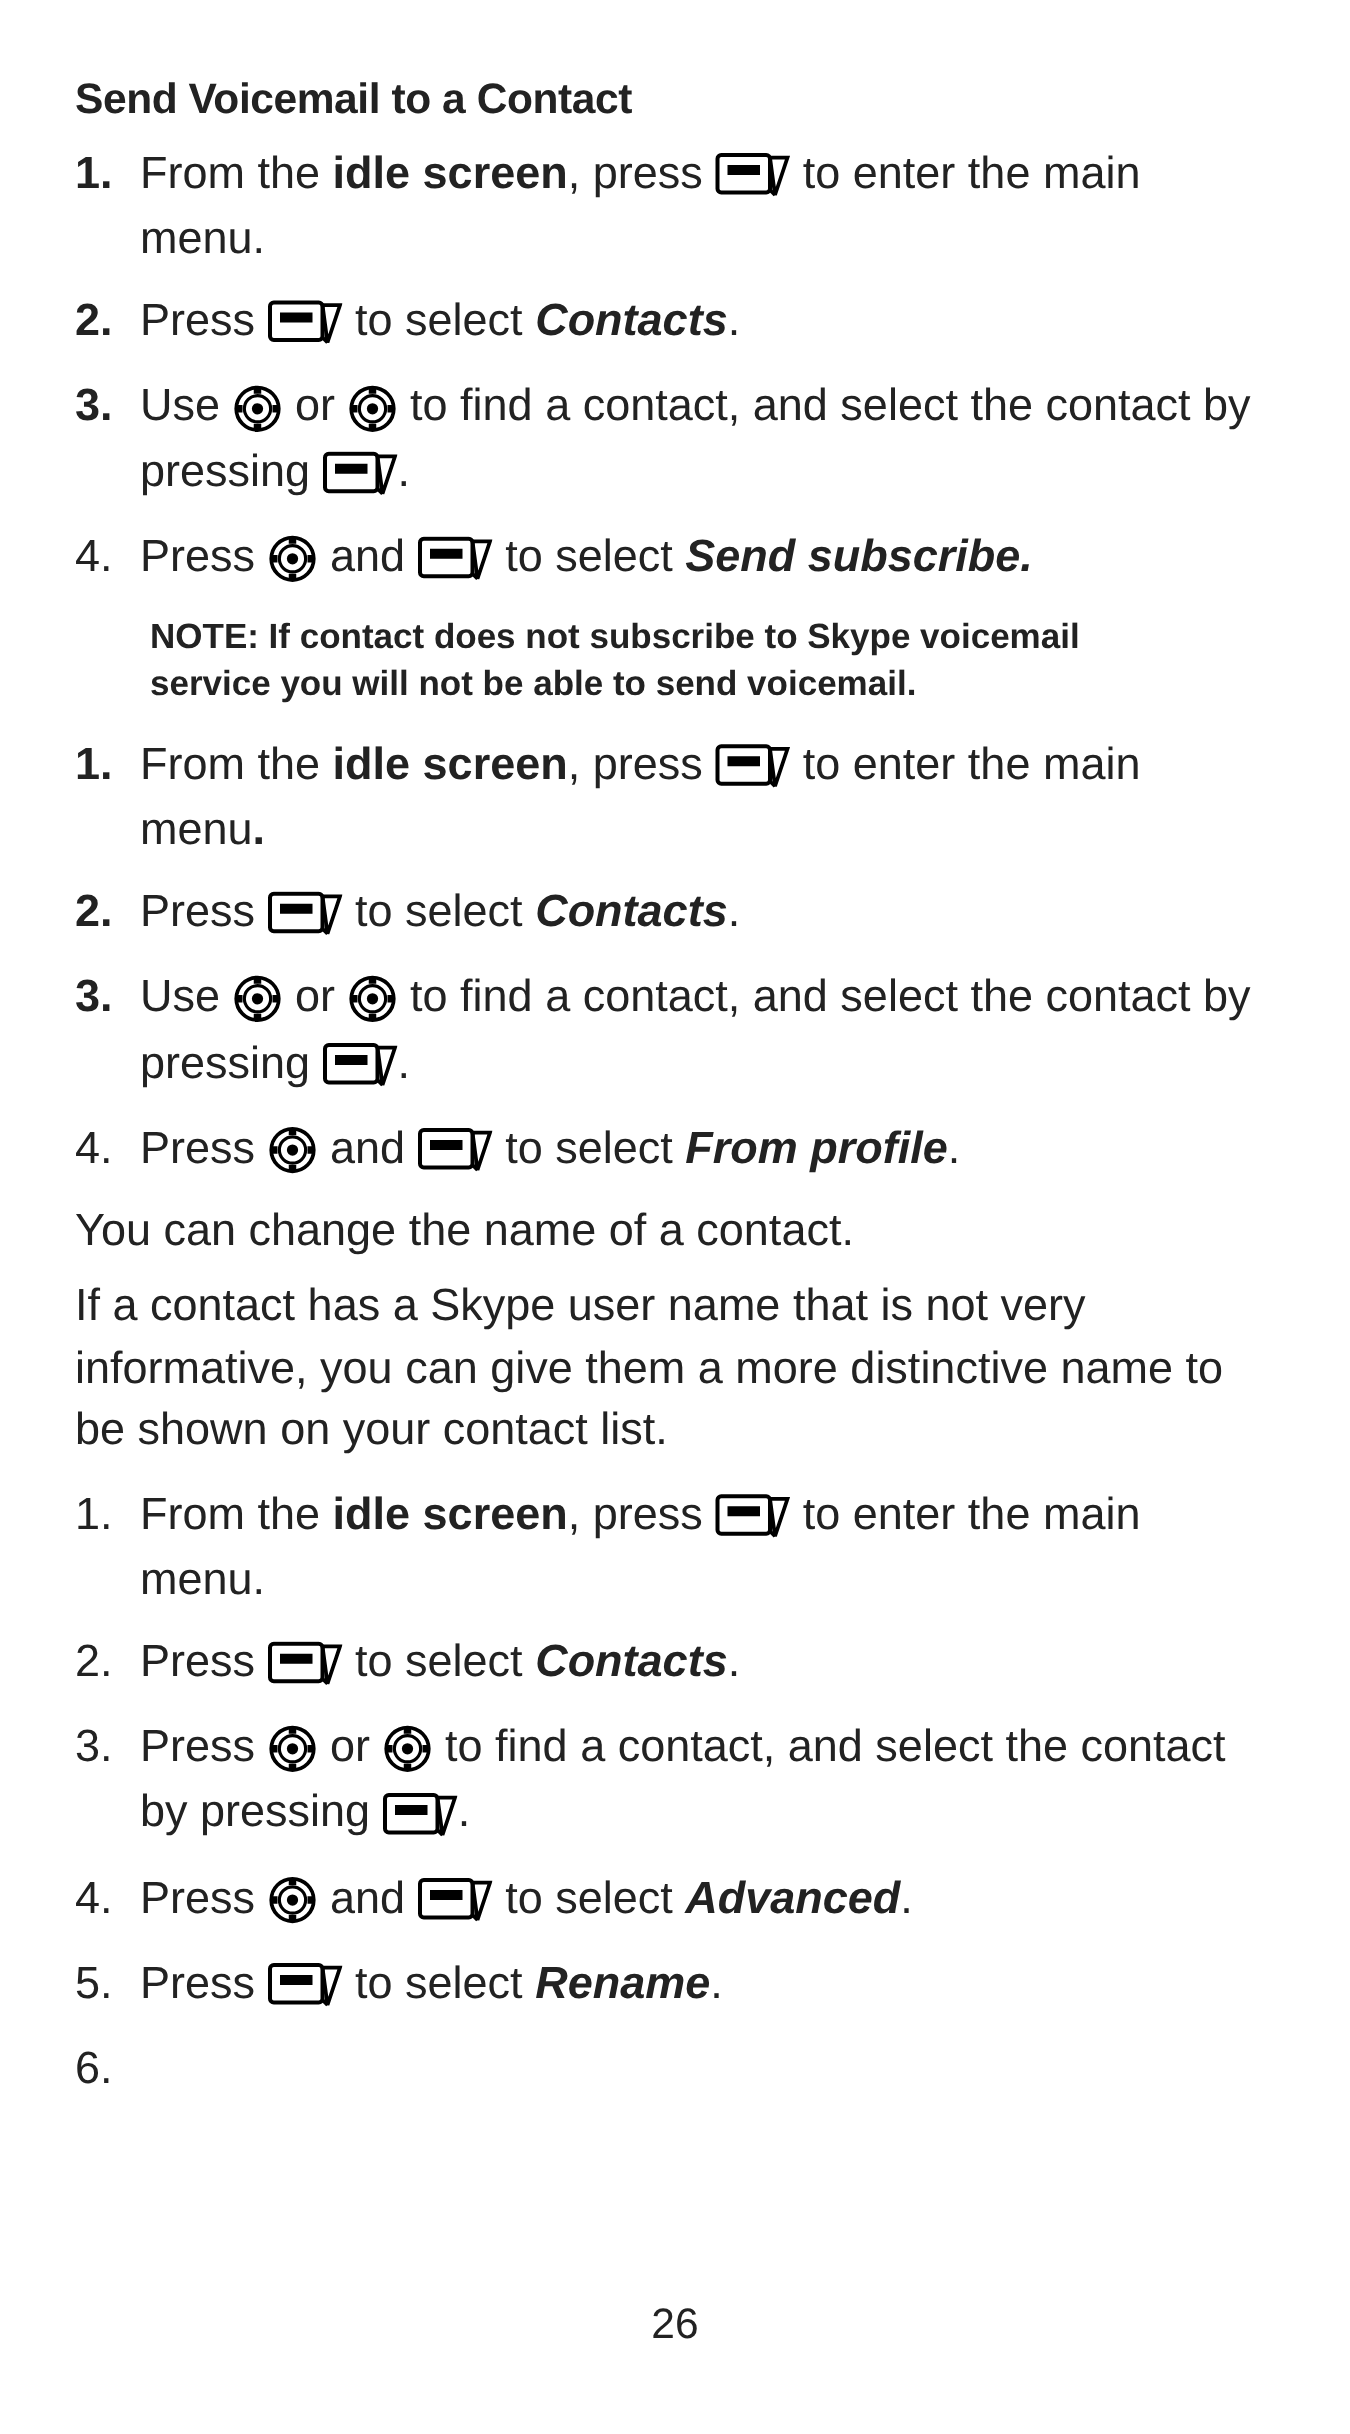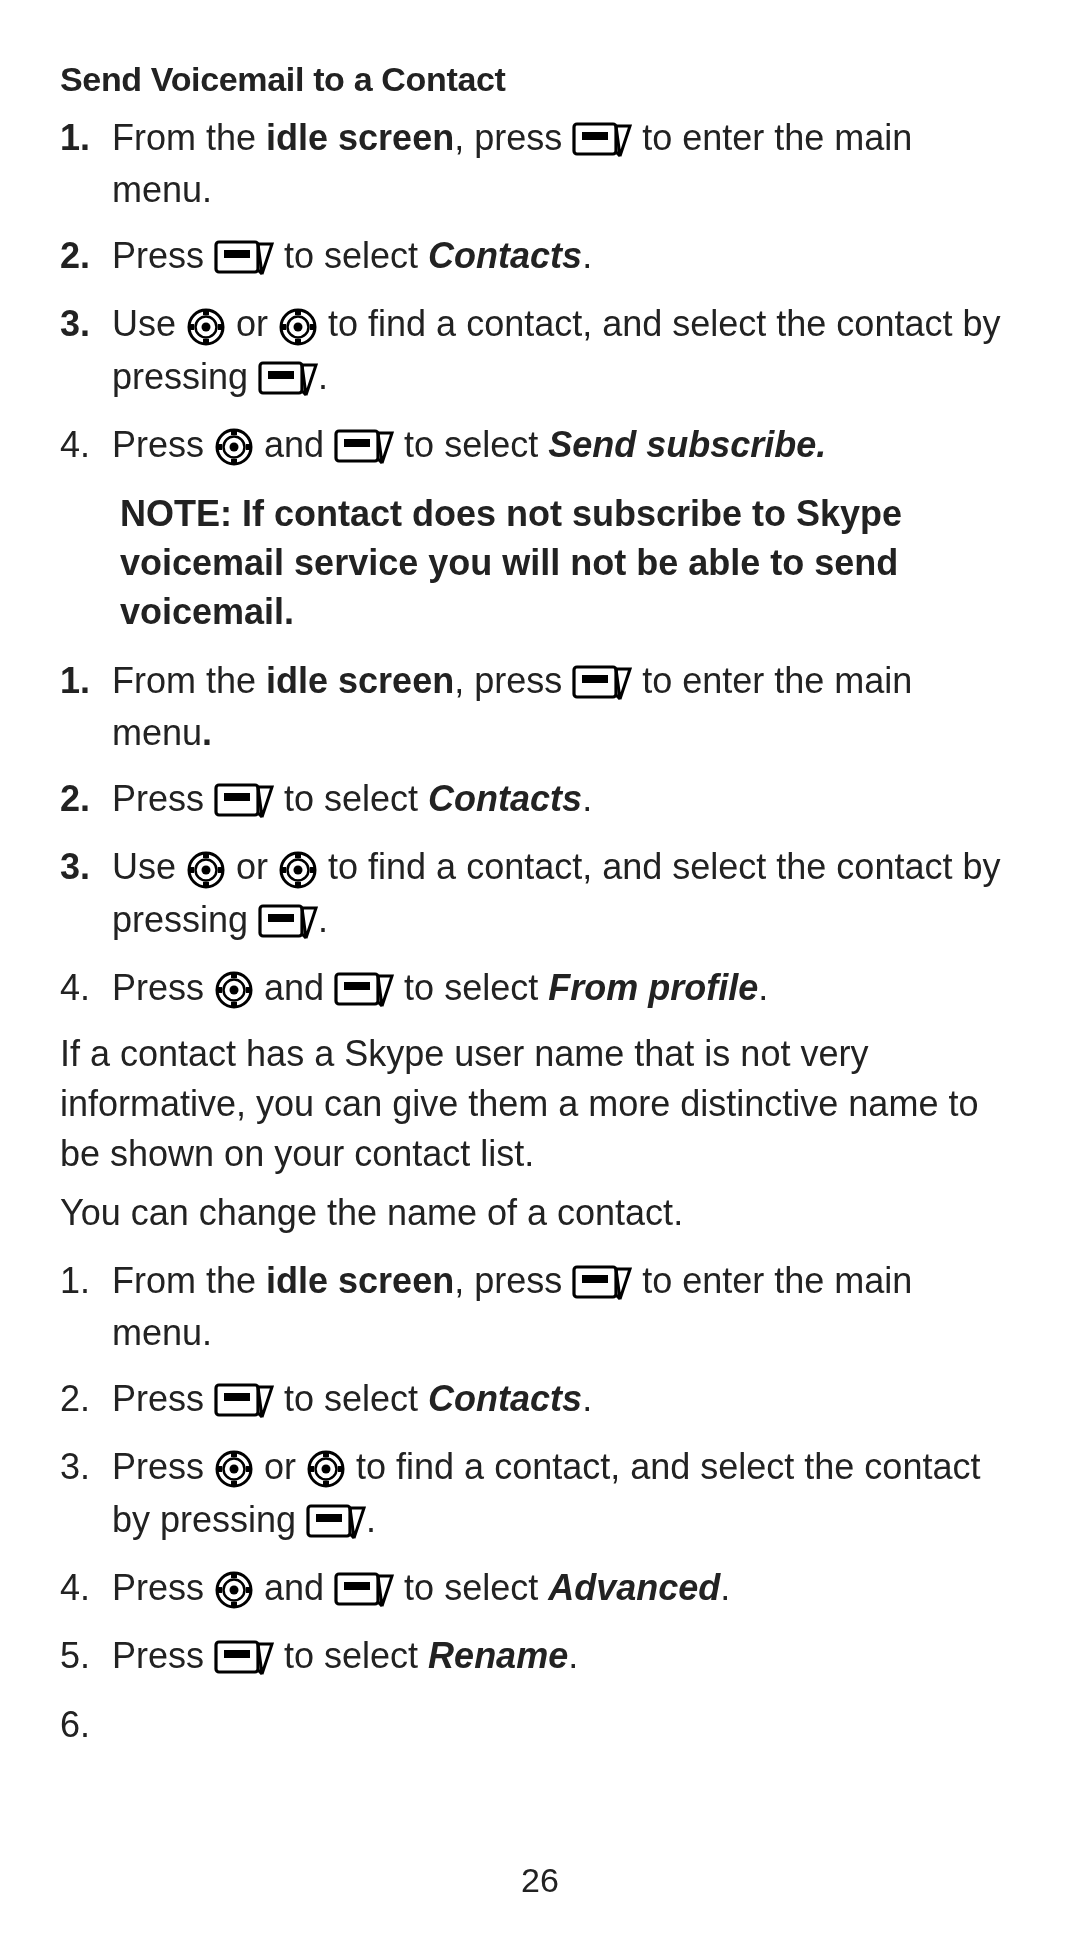--- a/index.html
+++ b/index.html
@@ -49,33 +49,33 @@
     left: 0;
     top: 8px;
     width: 42px;
     text-align: left;
   }
   .step .num.bold { font-weight: 700; }
   .bold { font-weight: 700; }
   .bolditalic { font-weight: 700; font-style: italic; }
   .note {
     font-weight: 700;
-    font-size: 36px;
+    font-size: 28px;
     line-height: 1.35;
     margin: 10px 0 12px 60px;
     padding-right: 60px;
   }
   .para {
     font-size: 36px;
     line-height: 1.38;
     margin: 6px 0 10px 0;
   }
   .page-number {
     position: absolute;
-    bottom: 47px;
+    bottom: 68px;
     width: 100%;
     text-align: center;
     font-size: 34px;
   }
   
   .ico {
     display: inline-block;
     vertical-align: middle;
     position: relative;
     top: -3px;
@@ -168,22 +168,22 @@
     <li class="step">
       <span class="num">4.</span>
       <span>Press </span><span class="ico"><svg width="40" height="40" viewBox="0 0 40 40">
             <use href="#nav-icon-g"></use>
           </svg></span><span> and </span><span class="ico"><svg width="60" height="36" viewBox="0 0 60 36">
             <use href="#softkey-icon-g"></use>
           </svg></span><span> to select </span><span class="bolditalic">From profile</span><span>.</span>
     </li>
   </ul>
 
+  <div class="para">You can change the name of a contact.</div>
   <div class="para">If a contact has a Skype user name that is not very informative, you can give them a more distinctive name to be shown on your contact list.</div>
-  <div class="para">You can change the name of a contact.</div>
 
   <ul class="ol">
     <li class="step">
       <span class="num">1.</span>
       <span>From the </span><span class="bold">idle screen</span><span>, press </span><span class="ico"><svg width="60" height="36" viewBox="0 0 60 36">
             <use href="#softkey-icon-g"></use>
           </svg></span><span> to enter the main menu.</span>
     </li>
     <li class="step">
       <span class="num">2.</span>

